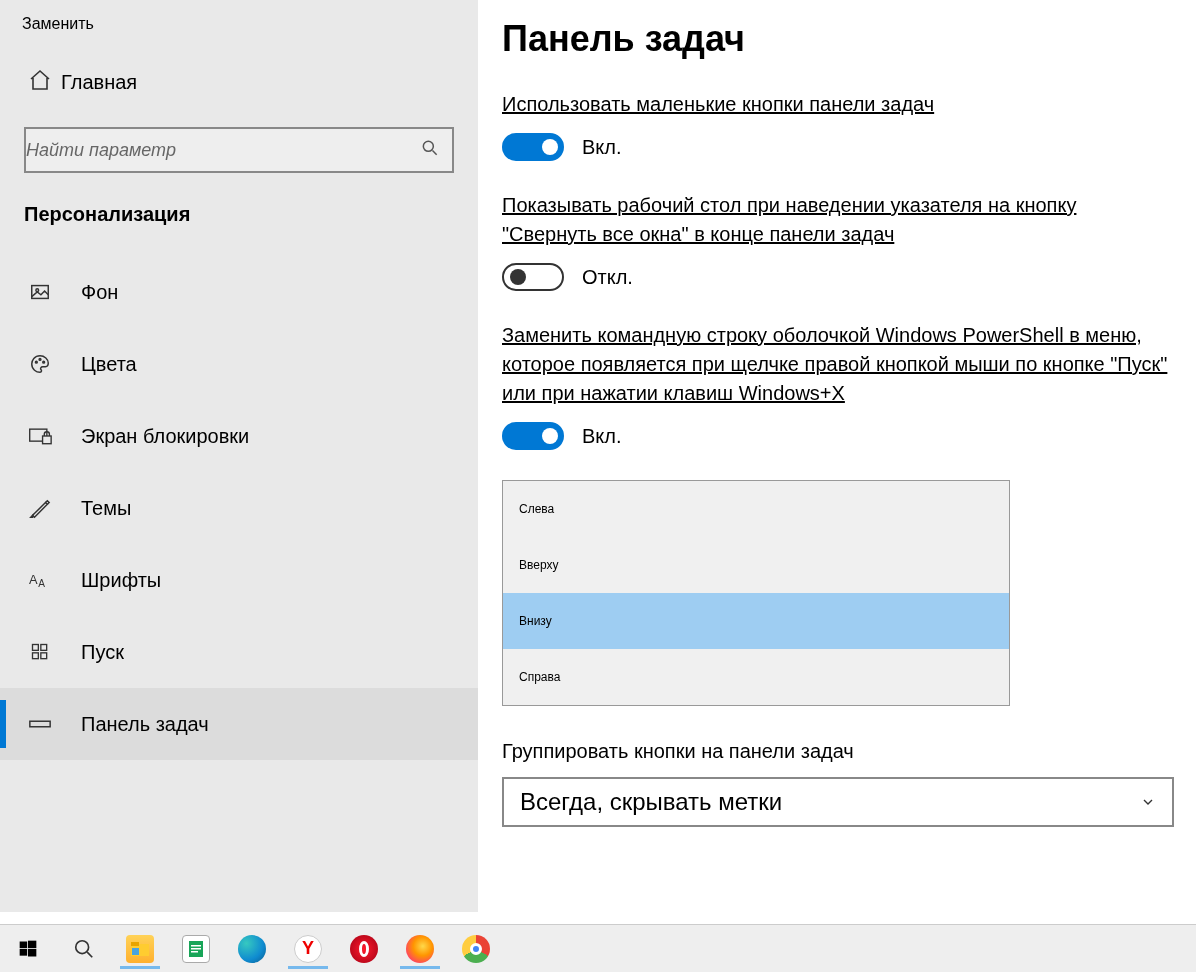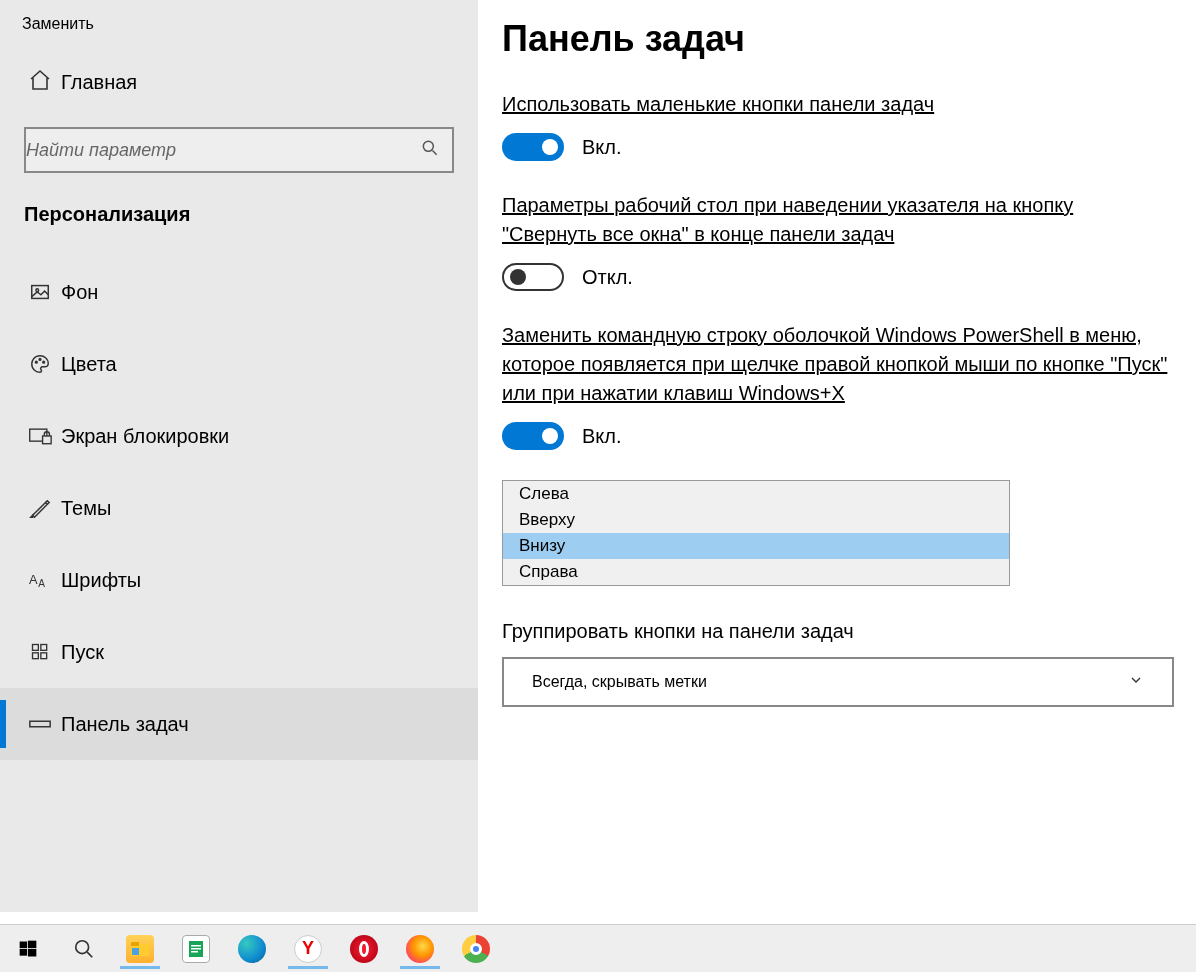--- a/index.html
+++ b/index.html
@@ -7,40 +7,40 @@
   .window { display: flex; height: 912px; }
   .sidebar { width: 478px; background: #e9e9e9; padding-top: 15px; }
   .app-title { font-size: 16px; padding: 0 22px 35px 22px; color: #000; }
   .home-row { display: flex; align-items: center; gap: 9px; padding: 0 28px 30px 28px; font-size: 20px; }
   .home-icon svg { width: 24px; height: 24px; }
   .search-wrap { margin: 0 24px 30px 24px; position: relative; }
   .search-input { width: 100%; height: 46px; border: 2px solid #888; background: #eee; padding: 0 40px 0 0; font-size: 18px; font-style: italic; color: #666; }
   .search-input::placeholder { color: #666; }
   .search-icon { position: absolute; right: 14px; top: 50%; transform: translateY(-50%); }
   .category { font-size: 20px; font-weight: 600; padding: 0 24px 30px 24px; }
-  .nav-item { display: flex; align-items: center; gap: 9px; padding: 0 28px; height: 72px; font-size: 20px; cursor: pointer; position: relative; }
+  .nav-item { display: flex; align-items: center; gap: 29px; padding: 0 28px; height: 72px; font-size: 20px; cursor: pointer; position: relative; }
   .nav-item.selected { background: #dcdcdc; }
   .nav-item.selected::before { content: ""; position: absolute; left: 0; top: 12px; bottom: 12px; width: 6px; background: #0078d4; }
   .nav-icon { width: 24px; display: flex; justify-content: center; }
   .main { flex: 1; background: #fff; padding: 18px 24px 0 24px; overflow: hidden; }
   .page-title { font-size: 36px; font-weight: 600; margin-bottom: 30px; }
   .setting-label { font-size: 20px; line-height: 1.45; margin-bottom: 14px; text-decoration: underline; }
   .toggle-row { display: flex; align-items: center; gap: 18px; margin-bottom: 30px; }
   .toggle { width: 62px; height: 28px; border-radius: 14px; position: relative; cursor: pointer; }
   .toggle-on { background: #0078d4; }
   .toggle-off { border: 2px solid #333; background: transparent; }
   .knob { width: 16px; height: 16px; border-radius: 50%; position: absolute; top: 50%; transform: translateY(-50%); }
   .toggle-on .knob { background: #fff; right: 6px; }
   .toggle-off .knob { background: #333; left: 6px; }
   .toggle-state { font-size: 20px; }
   .listbox { width: 508px; border: 1px solid #999; background: #f0f0f0; margin-bottom: 34px; }
-  .listbox-item { padding: 3px 16px; font-size: 17px; cursor: pointer; }
+  .listbox-item { padding: 21px 16px; font-size: 12px; cursor: pointer; }
   .listbox-item.selected { background: #9ecdf2; }
   .group-label { font-size: 20px; margin-bottom: 14px; }
-  .dropdown { width: 672px; height: 50px; border: 2px solid #888; display: flex; align-items: center; justify-content: space-between; padding: 0 28px; font-size: 16px; cursor: pointer; }
+  .dropdown { width: 672px; height: 50px; border: 2px solid #888; display: flex; align-items: center; justify-content: space-between; padding: 0 16px; font-size: 24px; cursor: pointer; }
   .chevron svg { width: 16px; height: 16px; }
   .taskbar { position: absolute; bottom: 0; left: 0; right: 0; height: 48px; background: #eee; border-top: 1px solid #ccc; display: flex; align-items: center; padding: 0 6px; gap: 12px; }
   .tb-btn { width: 44px; height: 40px; display: flex; align-items: center; justify-content: center; cursor: pointer; position: relative; }
   .tb-btn.active::after { content: ""; position: absolute; bottom: 0; left: 2px; right: 2px; height: 3px; background: #76b9ed; }
   .app-icon { width: 28px; height: 28px; border-radius: 4px; display: flex; align-items: center; justify-content: center; font-size: 16px; font-weight: bold; color: #fff; }
 </style>
 </head>
 <body>
 
 <div class="window">
@@ -149,21 +149,21 @@
     <h1 class="page-title">Панель задач</h1>
 
     <div class="setting-label">Использовать маленькие кнопки панели задач</div>
     <div class="toggle-row">
       <div class="toggle toggle-on">
           <div class="knob"></div>
         </div>
       <span class="toggle-state">Вкл.</span>
     </div>
 
-    <div class="setting-label">Параметры рабочий стол при наведении указателя на кнопку "Свернуть все окна" в конце панели задач</div>
+    <div class="setting-label">Показывать рабочий стол при наведении указателя на кнопку "Свернуть все окна" в конце панели задач</div>
     <div class="toggle-row">
       <div class="toggle toggle-off">
           <div class="knob"></div>
         </div>
       <span class="toggle-state">Откл.</span>
     </div>
 
     <div class="setting-label">Заменить командную строку оболочкой Windows PowerShell в меню, которое появляется при щелчке правой кнопкой мыши по кнопке "Пуск" или при нажатии клавиш Windows+X</div>
     <div class="toggle-row">
       <div class="toggle toggle-on">

